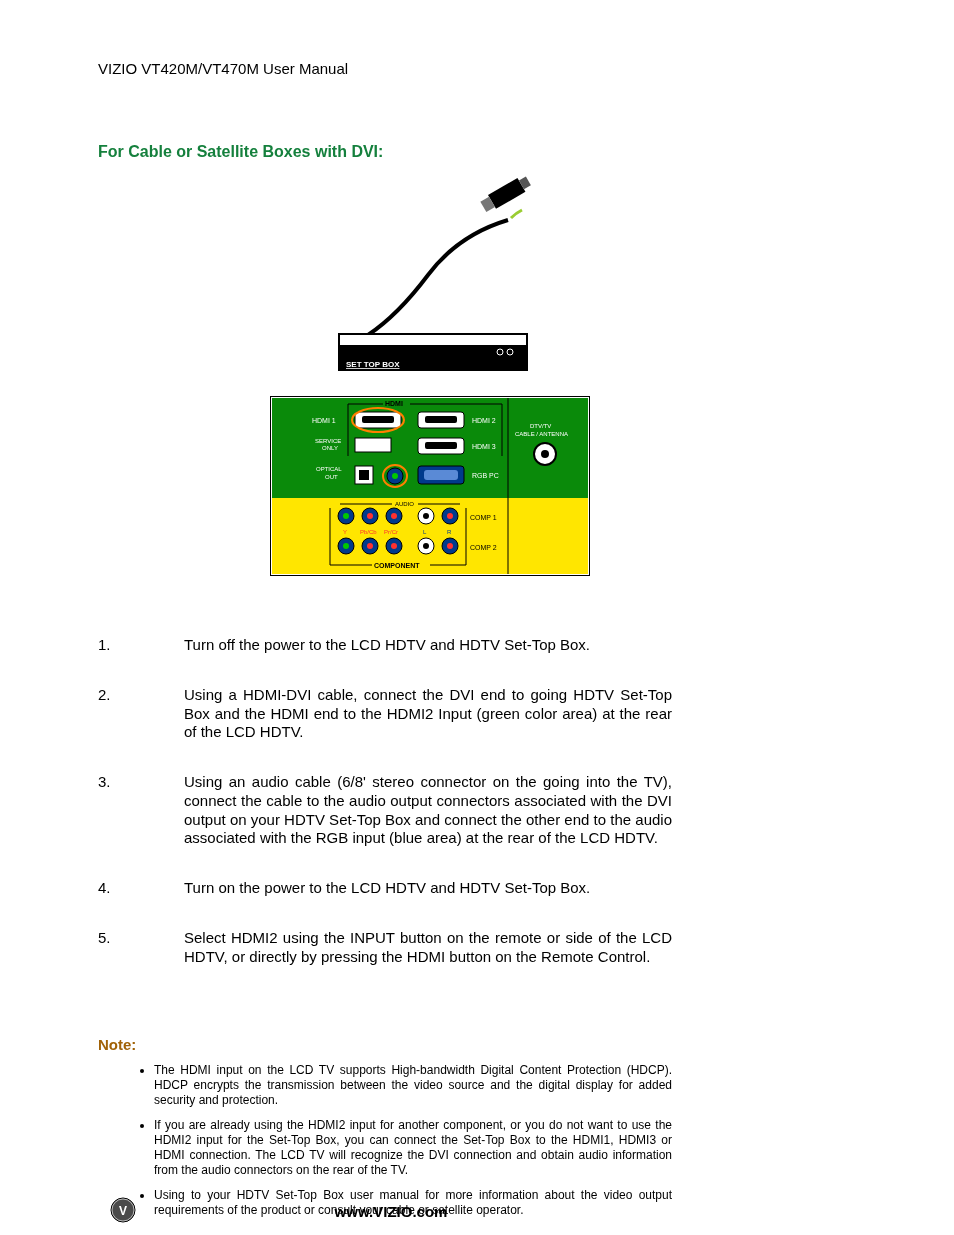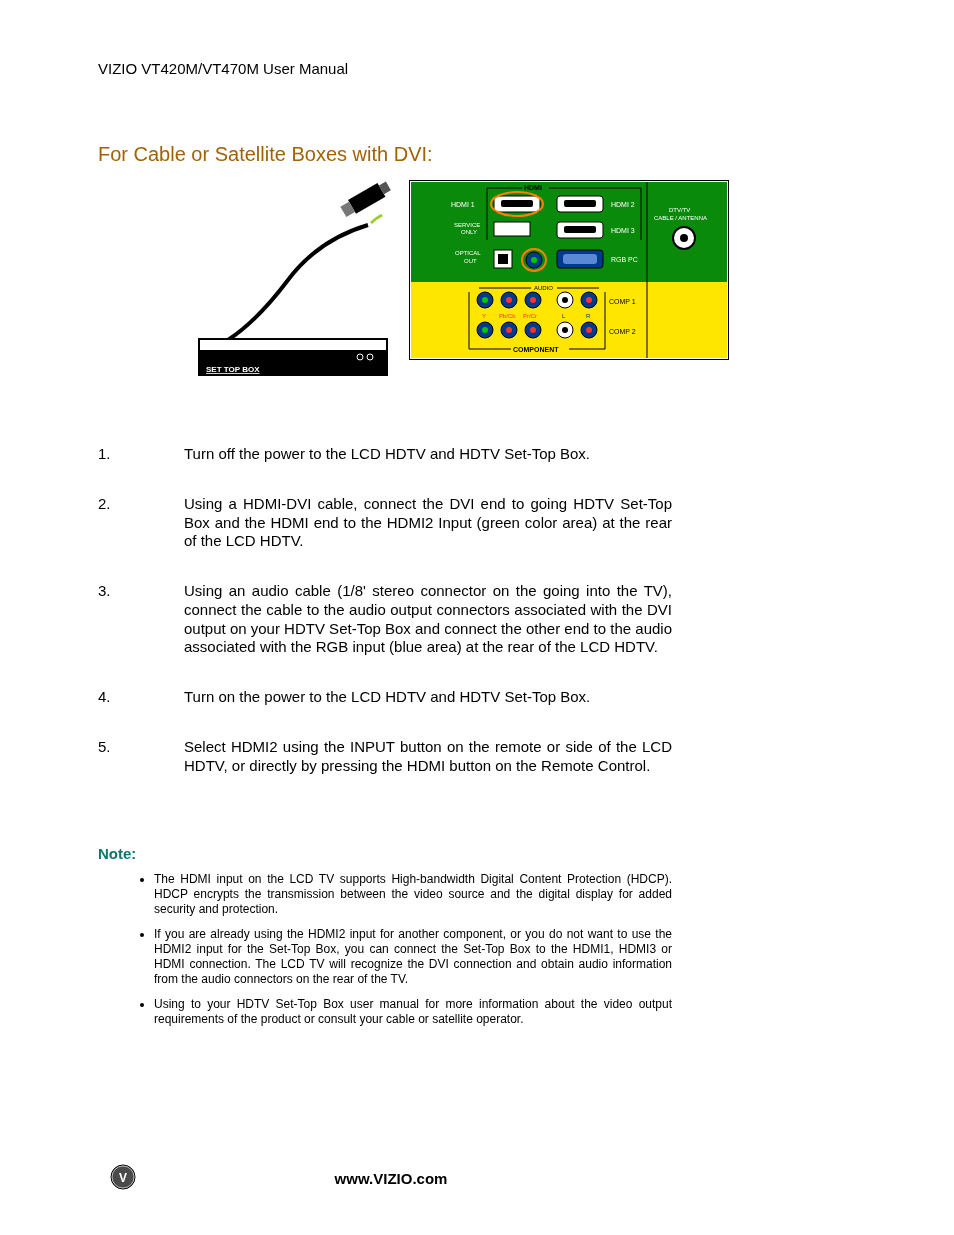--- a/index.html
+++ b/index.html
@@ -15,31 +15,32 @@
     box-sizing: border-box;
     width: 782px;
     position: relative;
     min-height: 1235px;
   }
   .doc-header {
     font-size: 15px;
     margin-bottom: 66px;
   }
   .section-heading {
-    color: #a16207;
-    font-weight: normal;
-    font-size: 20px;
+    color: #15803d;
+    font-weight: bold;
+    font-size: 16px;
     margin-bottom: 14px;
   }
   .illustration {
     display: flex;
     gap: 16px;
-    align-items: flex-start;
+    align-items: center;
     margin-bottom: 60px;
     padding-left: 90px;
+    flex-direction: column;
   }
   .settop {
     width: 205px;
   }
   .settop svg { display:block; }
   .panel {
     width: 320px;
   }
   .panel svg { display:block; }
   ol.steps {
@@ -56,21 +57,21 @@
     line-height: 1.25;
     text-align: justify;
     margin-top: 31px;
   }
   ol.steps li::before {
     content: counter(step) ".";
     width: 86px;
     flex-shrink: 0;
   }
   .note-heading {
-    color: #0f766e;
+    color: #a16207;
     font-weight: bold;
     font-size: 15px;
     margin-bottom: 10px;
   }
   ul.notes {
     list-style: disc;
     padding-left: 56px;
     margin: 0;
     font-size: 12px;
   }
@@ -225,21 +226,21 @@
   </div>
 
   <ol class="steps">
     <li>
         <span>Turn off the power to the LCD HDTV and HDTV Set-Top Box.</span>
       </li>
     <li>
         <span>Using a HDMI-DVI cable, connect the DVI end to going HDTV Set-Top Box and the HDMI end to the HDMI2 Input (green color area) at the rear of the LCD HDTV.</span>
       </li>
     <li>
-        <span>Using an audio cable (1/8' stereo connector on the going into the TV), connect the cable to the audio output connectors associated with the DVI output on your HDTV Set-Top Box and connect the other end to the audio associated with the RGB input (blue area) at the rear of the LCD HDTV.</span>
+        <span>Using an audio cable (6/8' stereo connector on the going into the TV), connect the cable to the audio output connectors associated with the DVI output on your HDTV Set-Top Box and connect the other end to the audio associated with the RGB input (blue area) at the rear of the LCD HDTV.</span>
       </li>
     <li>
         <span>Turn on the power to the LCD HDTV and HDTV Set-Top Box.</span>
       </li>
     <li>
         <span>Select HDMI2 using the INPUT button on the remote or side of the LCD HDTV, or directly by pressing the HDMI button on the Remote Control.</span>
       </li>
   </ol>
 
   <div class="note-heading">Note:</div>

